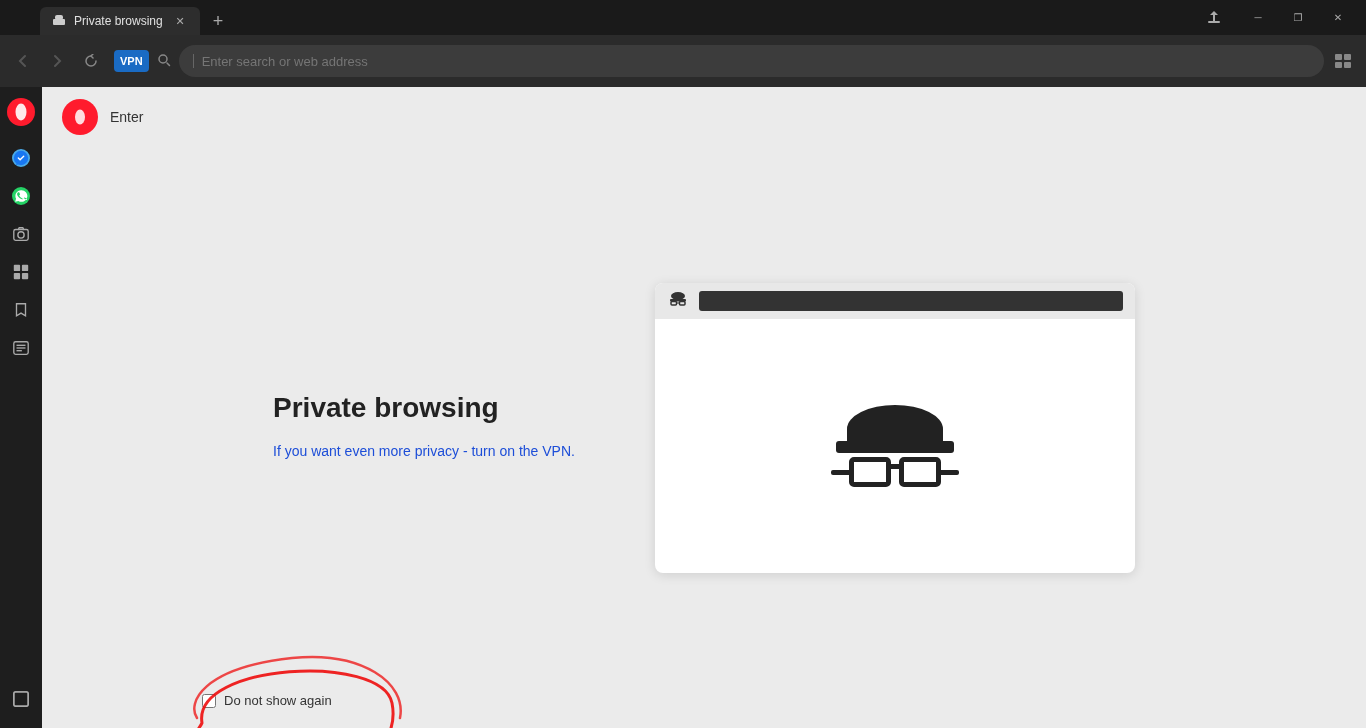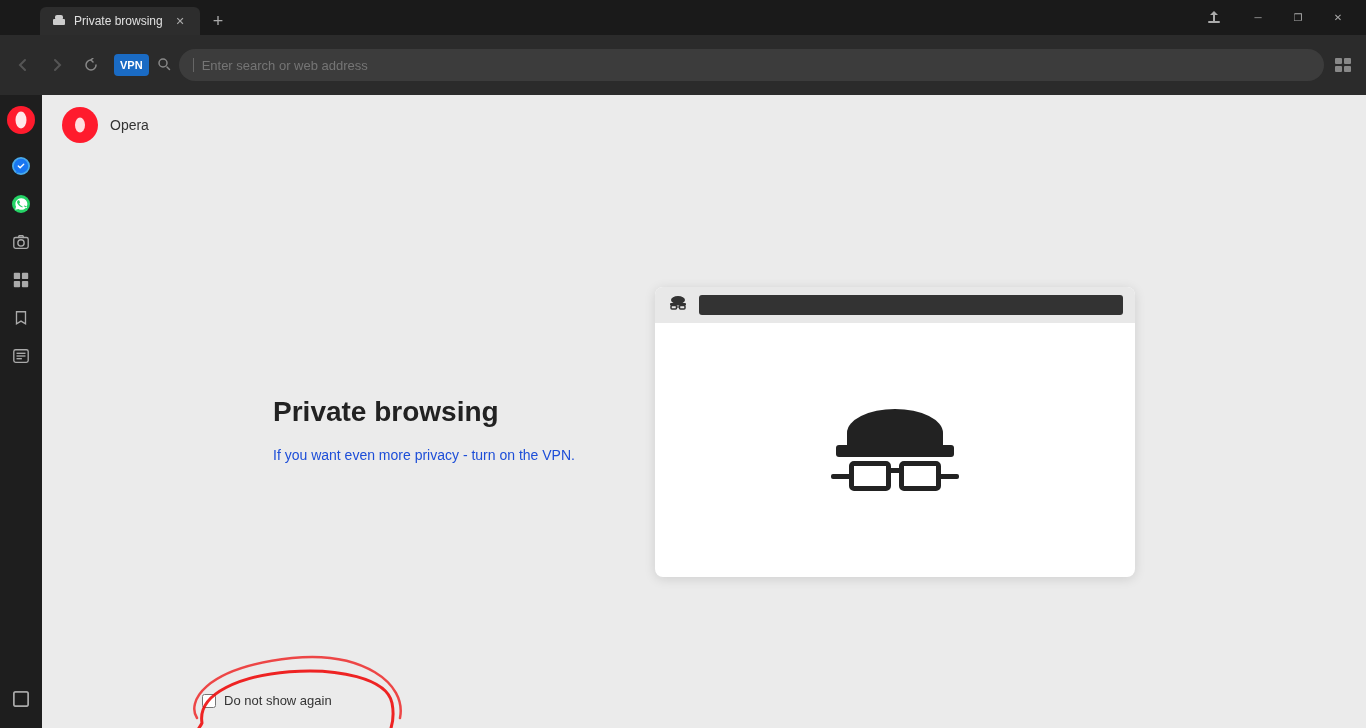--- a/index.html
+++ b/index.html
@@ -74,21 +74,21 @@
     .win-btn-icon { font-size: 10px; }
     .share-icon-btn {
       width: 40px; height: 100%;
       display: flex; align-items: center; justify-content: center;
       color: #aaa;
       margin-right: 4px;
     }
 
     
     .nav-bar {
-      height: 60px;
+      height: 52px;
       background: #2b2b2b;
       display: flex;
       align-items: center;
       padding: 0 8px;
       gap: 4px;
       flex-shrink: 0;
     }
     .nav-btn {
       width: 30px; height: 30px;
       display: flex; align-items: center; justify-content: center;
@@ -455,21 +455,21 @@
   </div>
 
   <div class="content-area">
 
     <div class="opera-header">
       <div class="opera-logo-img">
         <svg width="24" height="24" viewBox="0 0 24 24">
           <ellipse cx="12" cy="12" rx="5" ry="7.5" fill="white" opacity="0.85"></ellipse>
         </svg>
       </div>
-      <span class="opera-name">Opera</span>
+      <span class="opera-name">Enter</span>
     </div>
 
     <div class="private-content">
 
       <div class="private-text-section">
         <h1 class="private-title">Private browsing</h1>
         <p class="vpn-text">If you want even more privacy - turn on the VPN.</p>
       </div>
 
       <div class="private-illustration">

